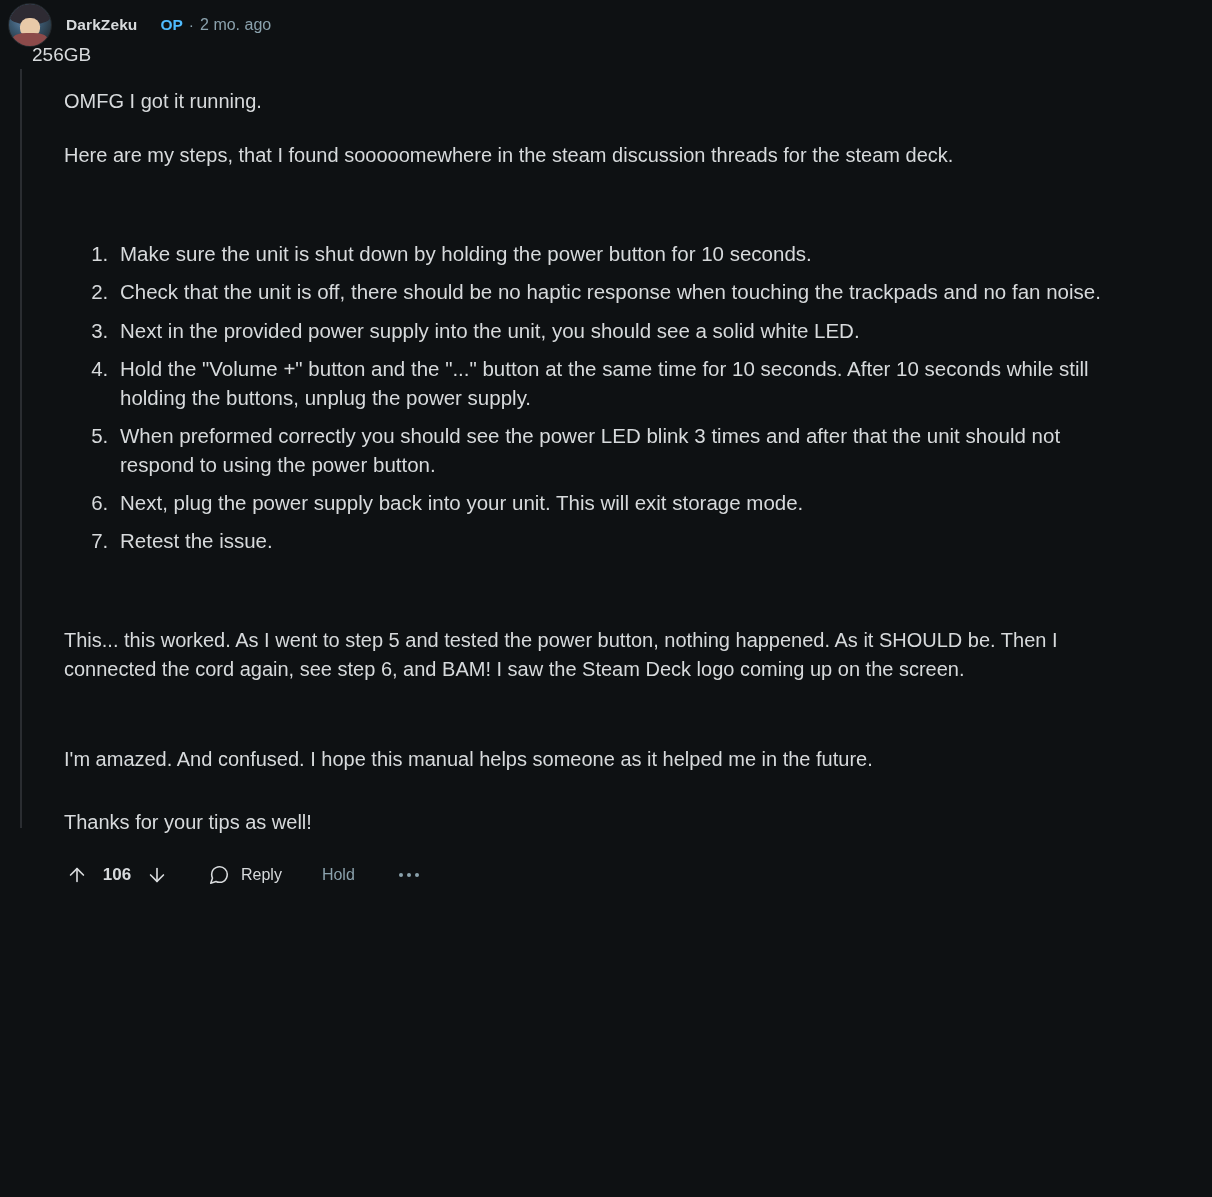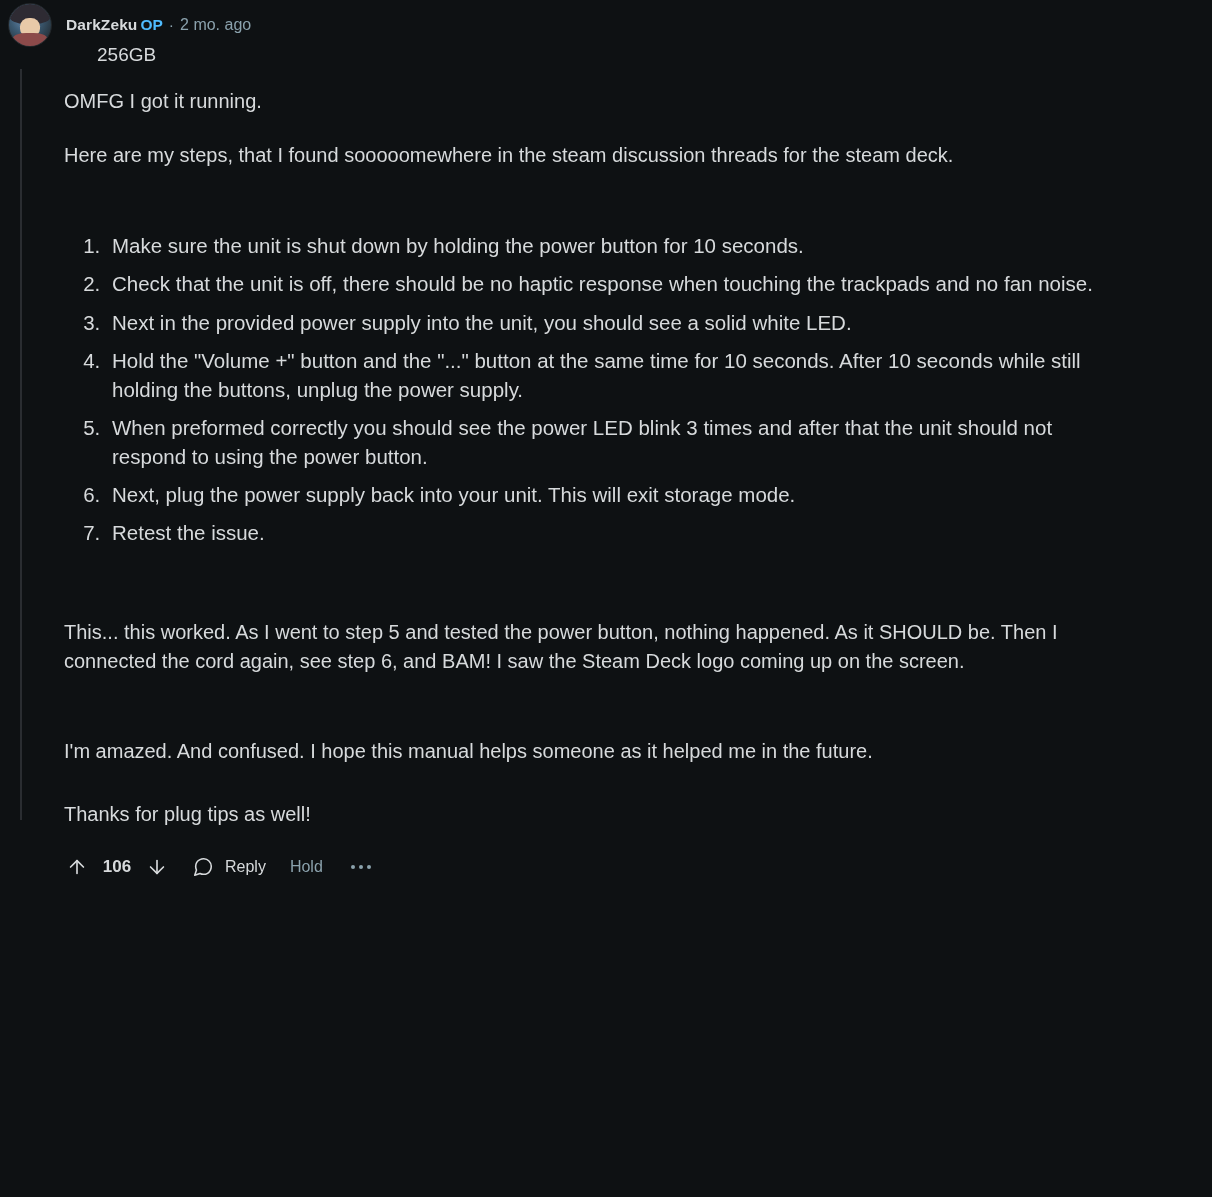--- a/index.html
+++ b/index.html
@@ -65,35 +65,35 @@
   .author {
     font-size: 15.5px;
     font-weight: bold;
     color: #d7dadc;
     letter-spacing: 0.1px;
   }
   .op-badge {
     font-size: 15.5px;
     font-weight: bold;
     color: #4fbcff;
-    margin-left: 3px;
+    margin-left: 23px;
   }
   .dot-sep {
     color: #8ba2ad;
     font-size: 15.5px;
     margin: 0 6px;
   }
   .timestamp {
     font-size: 16px;
     color: #8ba2ad;
   }
 
   
   .flair {
-    margin-left: 97px;
+    margin-left: 32px;
     font-size: 19px;
     color: #d7dadc;
     line-height: 1.4;
     padding-top: 2px;
   }
 
   
   .comment-body {
     position: relative;
     margin-left: 20px;
@@ -112,39 +112,39 @@
     margin: 0 0 0 0;
     font-size: 20px;
     line-height: 1.42;
     color: #d7dadc;
   }
   .para-gap-lg { height: 34px; }
   .para-gap-xl { height: 62px; }
   .para-gap-md { height: 26px; }
 
   ol.steps {
-    margin: 0;
+    margin: 8px;
     padding-left: 42px;
     font-size: 20.5px;
     line-height: 1.42;
     color: #d7dadc;
   }
   ol.steps li {
     margin-bottom: 9px;
     padding-left: 6px;
   }
 
   
   .actions {
     display: flex;
     align-items: center;
     margin-left: 64px;
     padding-top: 26px;
     padding-bottom: 14px;
-    gap: 0;
+    gap: 16px;
   }
   .vote-group {
     display: flex;
     align-items: center;
     gap: 10px;
     margin-right: 20px;
   }
   .icon-btn {
     display: inline-flex;
     align-items: center;
@@ -223,21 +223,21 @@
     <div class="para-gap-xl"></div>
 
     <p>This... this worked. As I went to step 5 and tested the power button, nothing happened. As it SHOULD be. Then I connected the cord again, see step 6, and BAM! I saw the Steam Deck logo coming up on the screen.</p>
 
     <div class="para-gap-xl"></div>
 
     <p>I'm amazed. And confused. I hope this manual helps someone as it helped me in the future.</p>
 
     <div class="para-gap-lg"></div>
 
-    <p>Thanks for plug tips as well!</p>
+    <p>Thanks for your tips as well!</p>
   </div>
 
   <div class="actions">
     <div class="vote-group">
       <span class="icon-btn">
         <svg width="22" height="22" viewBox="0 0 24 24" fill="none" stroke="#d7dadc" stroke-width="1.8" stroke-linecap="round" stroke-linejoin="round">
           <path d="M12 19V5"></path>
             <path d="M5 12l7-7 7 7"></path>
         </svg>
       </span>

